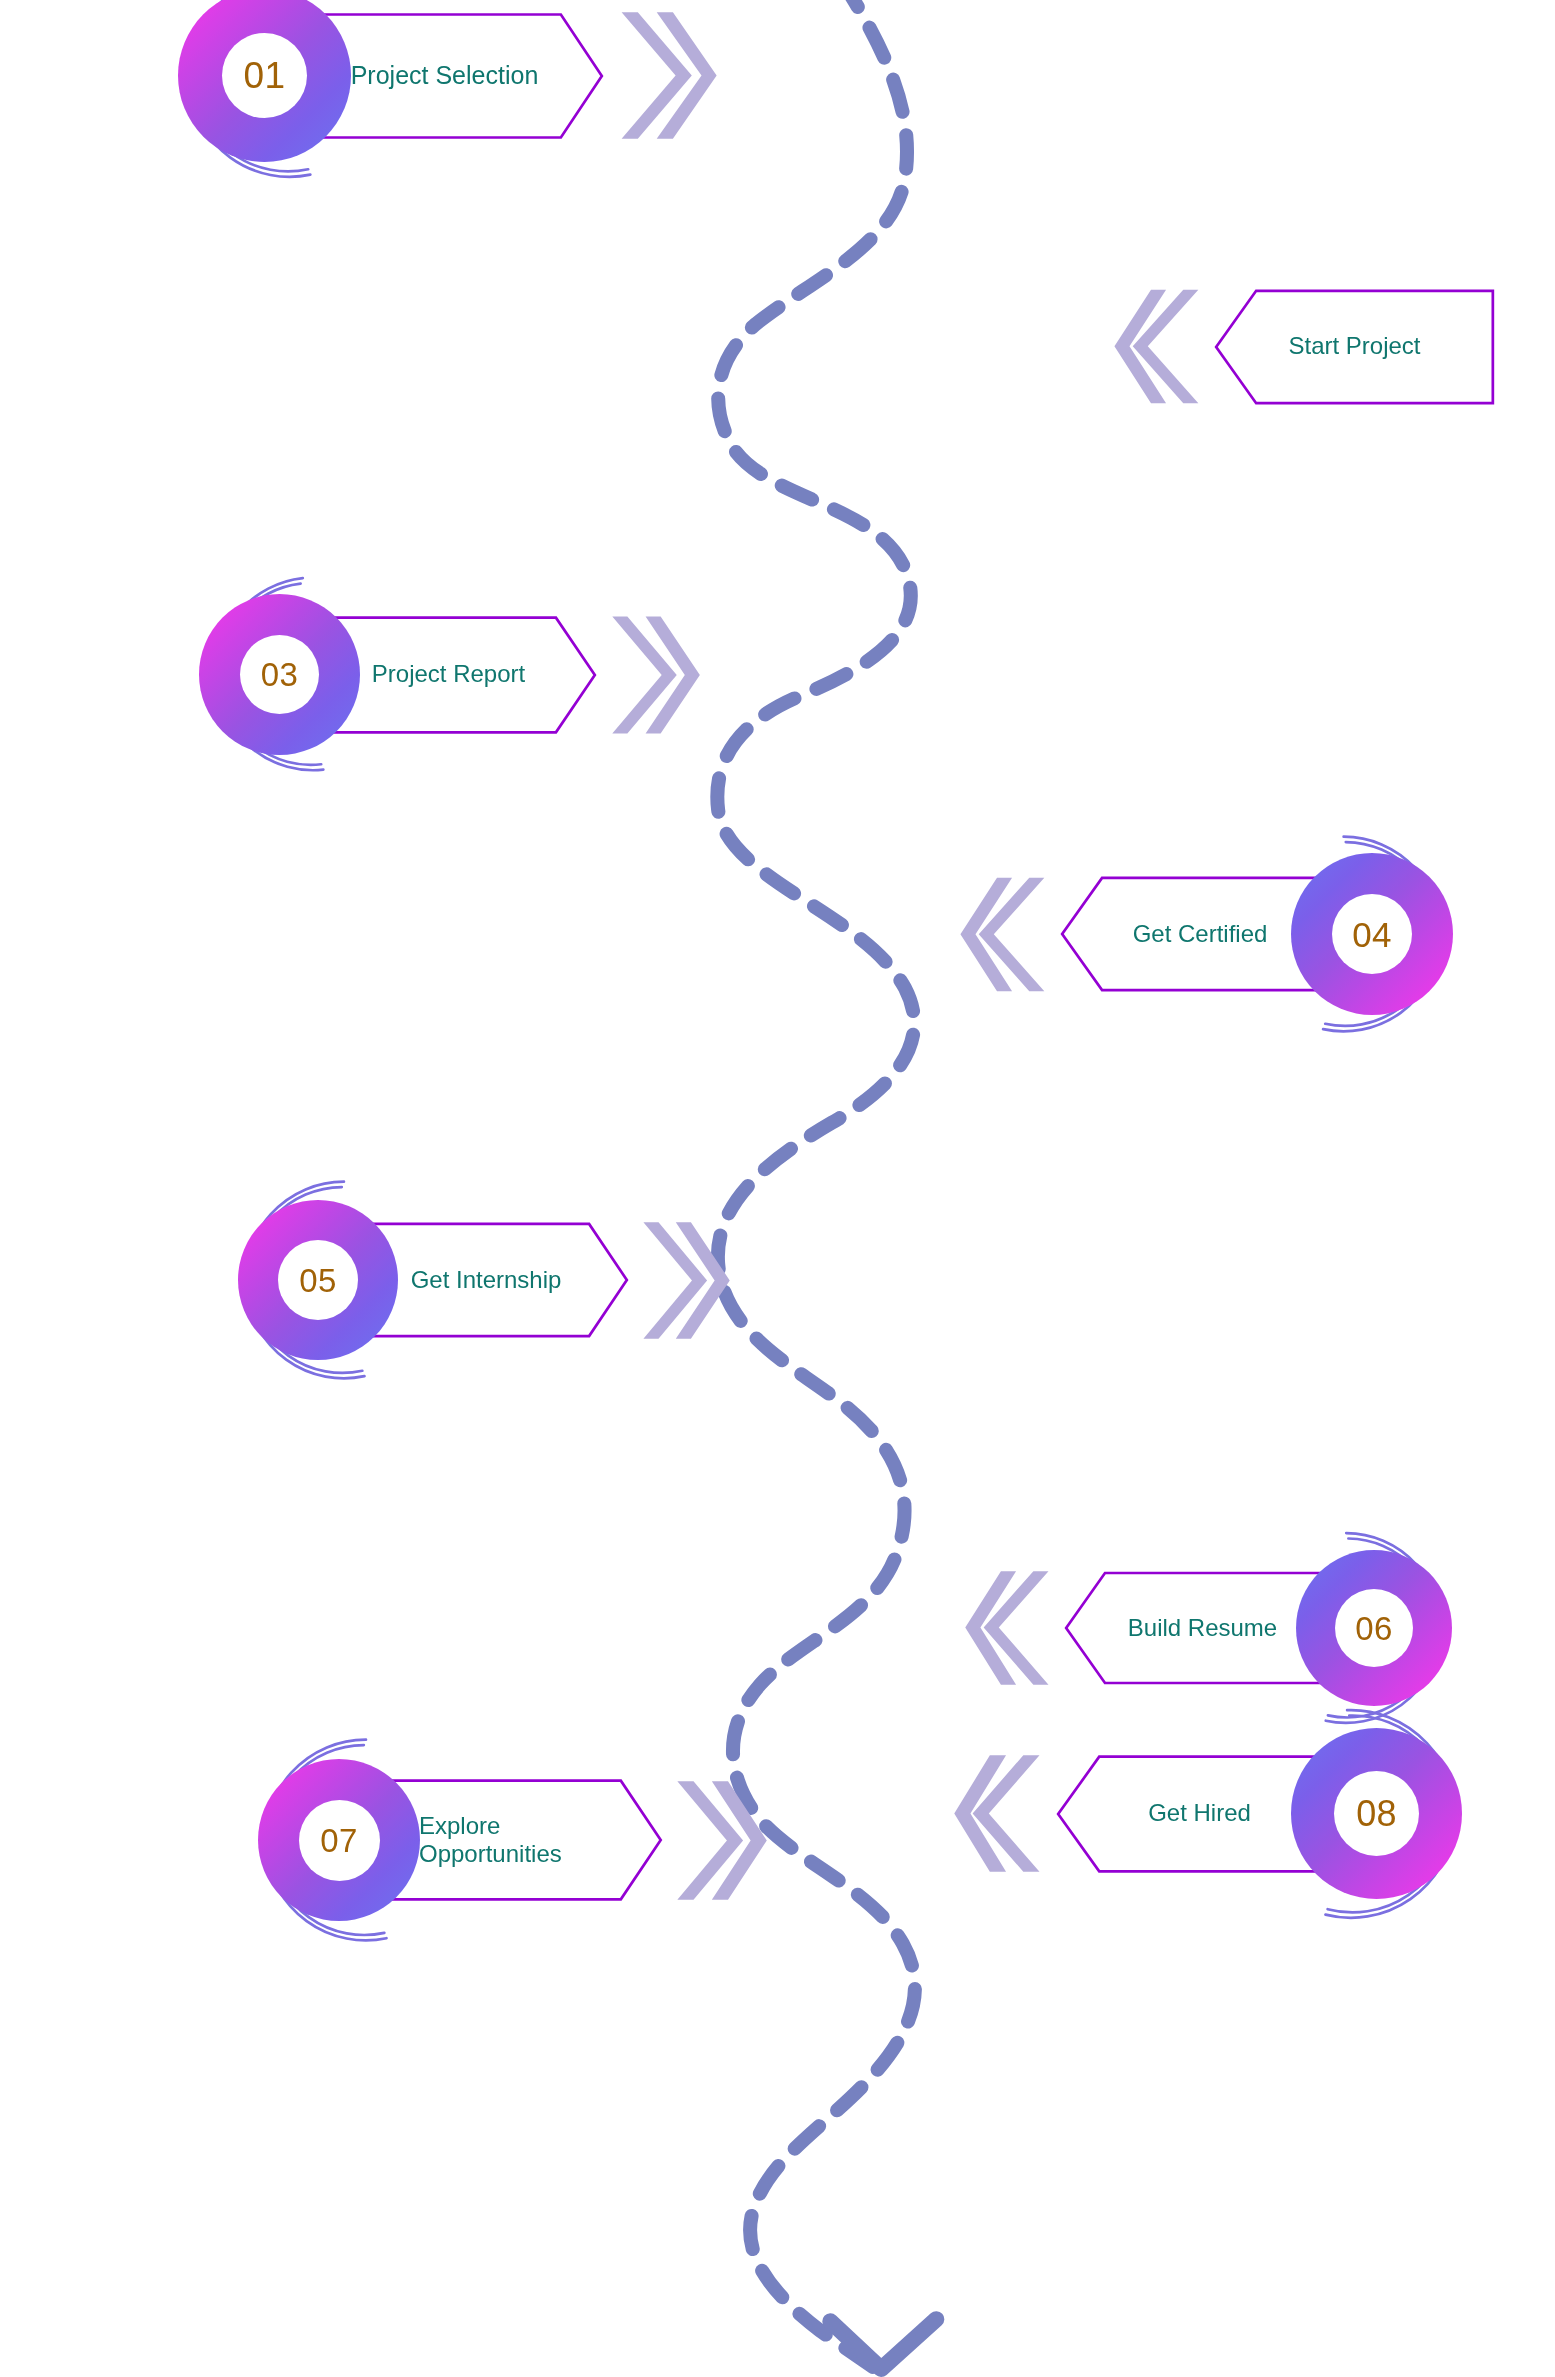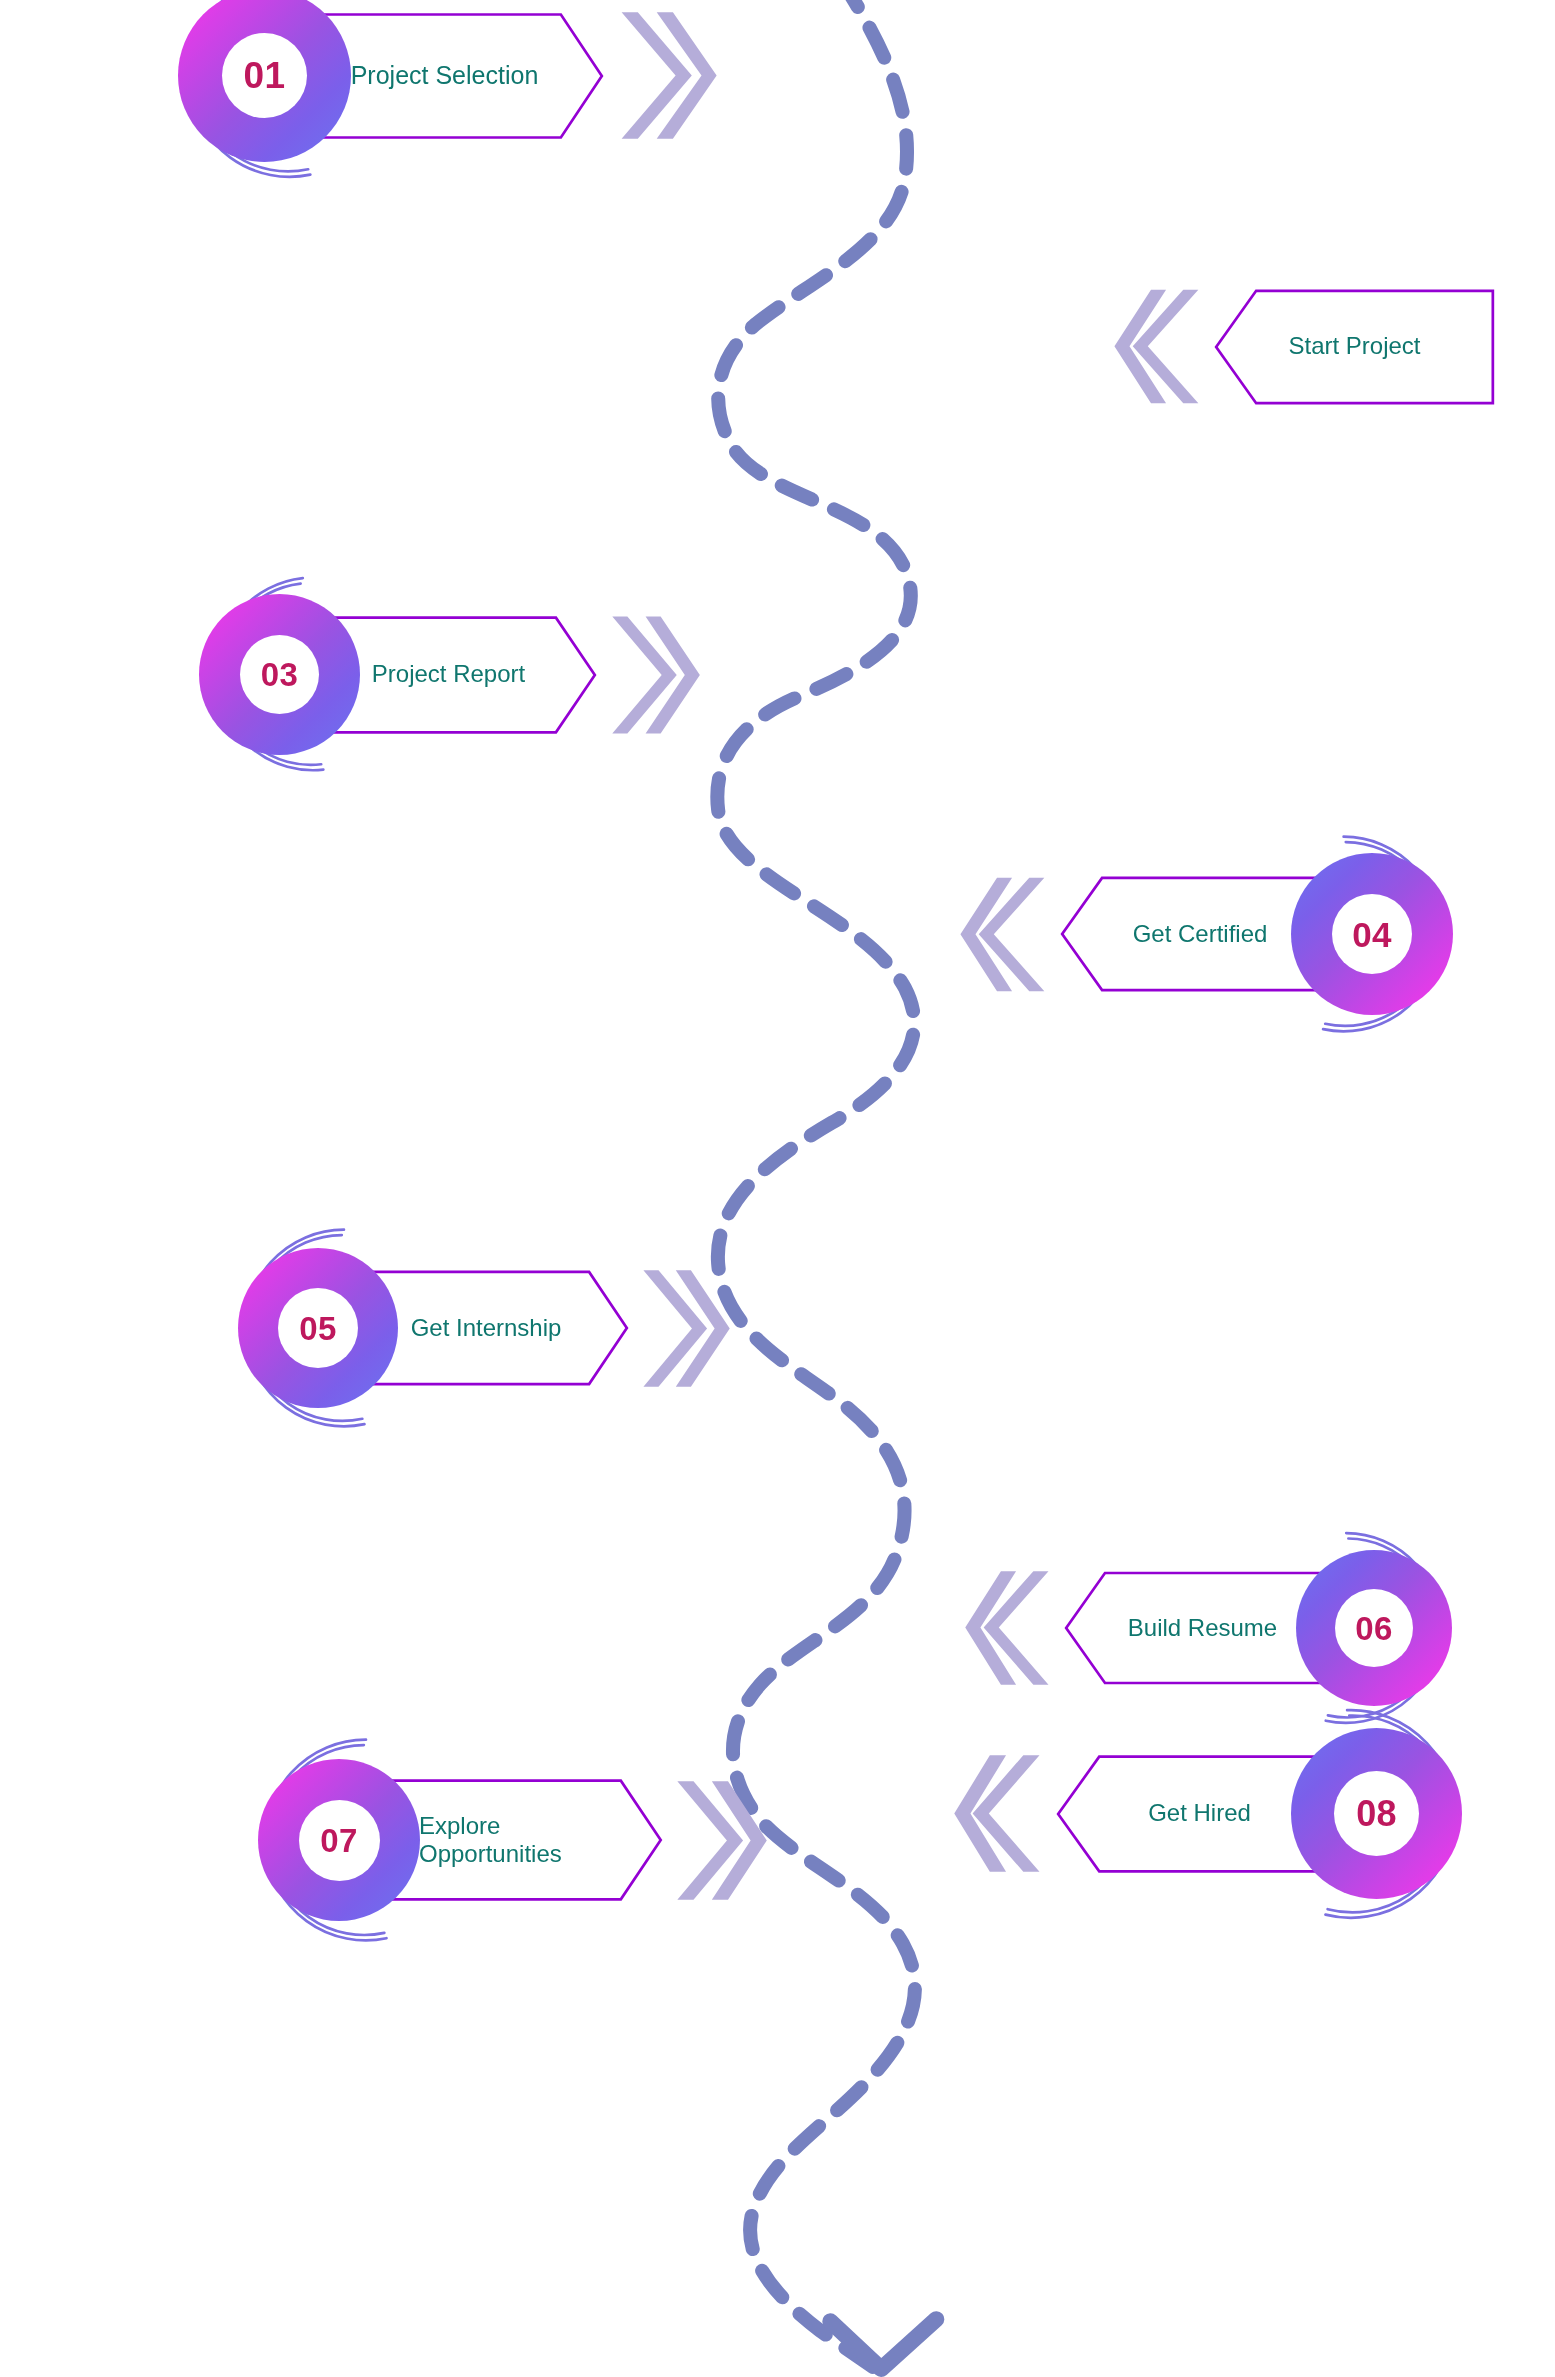--- a/index.html
+++ b/index.html
@@ -66,22 +66,22 @@
       #ee34ea 100%);
   }
   .donut-hole{
     background:#ffffff;
     border-radius:50%;
     display:flex;
     align-items:center;
     justify-content:center;
   }
   .step-num{
-    color:#be185d;
-    font-weight:700;
+    color:#a16207;
+    font-weight:400;
     letter-spacing:0.3px;
     line-height:1;
     font-family:"Liberation Sans", sans-serif;
   }
   
   .arc{
     position:absolute;
     top:50%;
     transform:translateY(-50%);
     pointer-events:none;
@@ -240,21 +240,21 @@
       </div>
     </div>
     <div class="chev" style="margin-right:9.7px;">
       <svg width="92" height="121" viewBox="0 0 170 225">
         <polygon points="160,7 132,7 38,112 132,218 160,218 66,112" fill="#b5add9"></polygon>
         <polygon points="100,7 72,7 4,112 72,218 100,218 32,112" fill="#b5add9"></polygon>
       </svg>
     </div>
   </div>
 
-  <div class="step left" style="left:238px; top:1248px;">
+  <div class="step left" style="left:238px; top:1200px;">
     <div class="circle-wrap" style="width:160px; height:160px;">
       <svg class="arc" style="left:-27px;" width="214" height="214" viewBox="0 0 396 396">
         <path d="M 246 16 A 182 182 0 1 0 284 376" fill="none" stroke="#7b6fe0" stroke-width="5" stroke-linecap="round"></path>
         <path d="M 242 26 A 172 172 0 1 0 280 366" fill="none" stroke="#7b6fe0" stroke-width="5" stroke-linecap="round"></path>
       </svg>
       <div class="donut lgrad" style="width:160px; height:160px;">
         <div class="donut-hole" style="width:80px; height:80px;">
           <span class="step-num" style="font-size:33px;">05</span>
         </div>
       </div>

